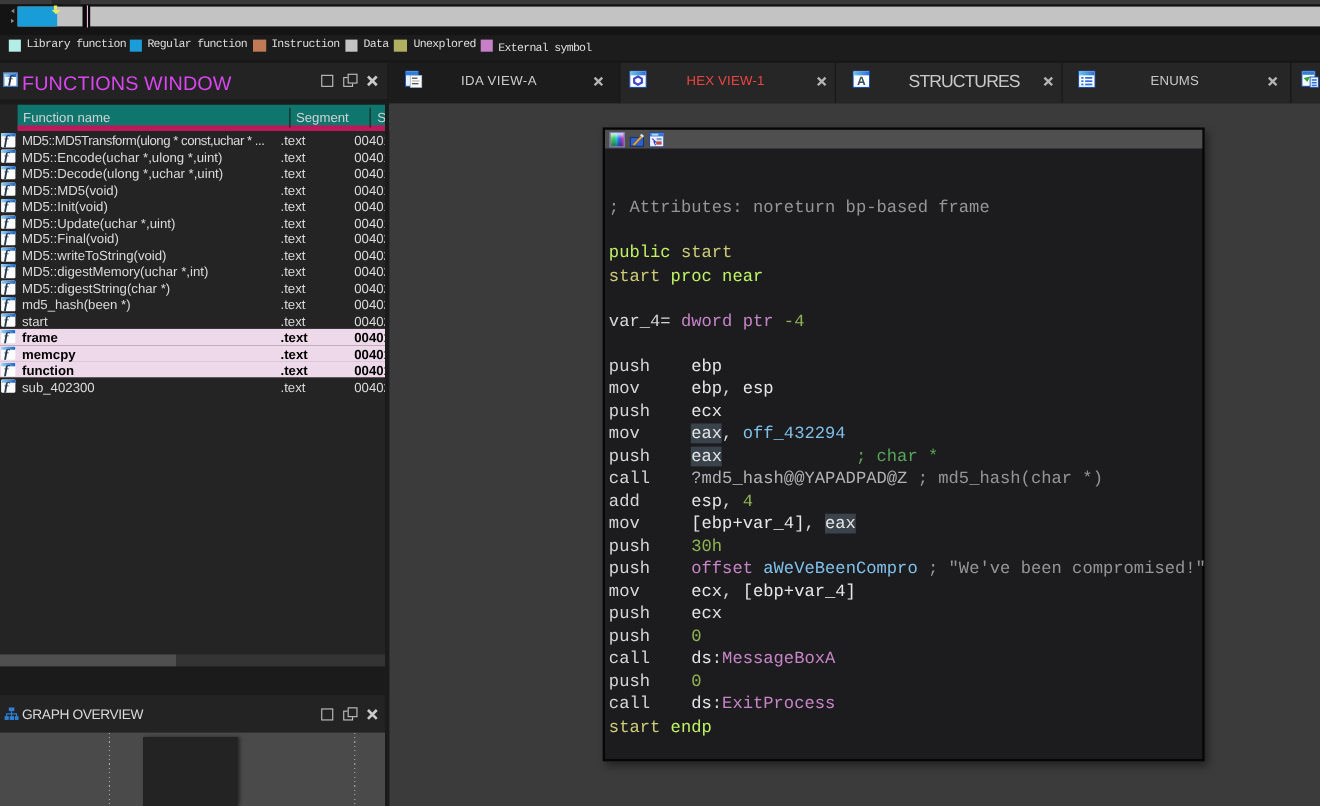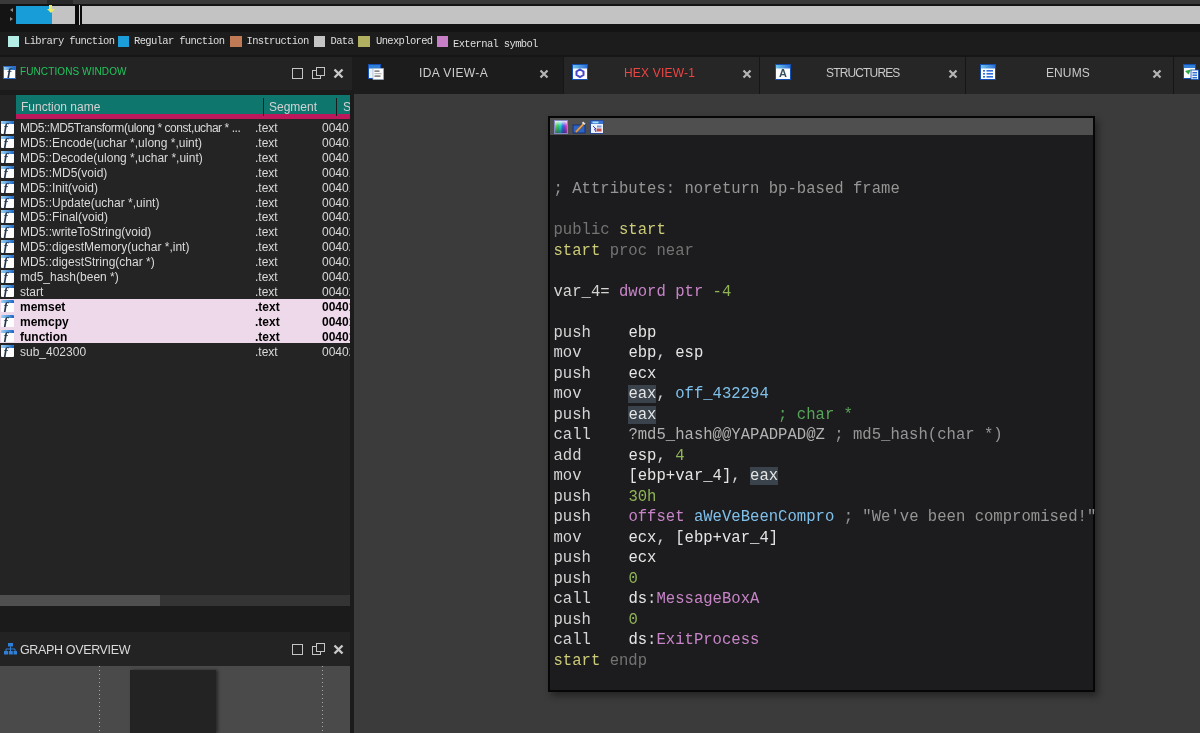--- a/index.html
+++ b/index.html
@@ -21,21 +21,21 @@
 .frow.pink .nm,.frow.pink .seg,.frow.pink .st{color:#000;font-weight:bold}
 .frow.pink .st{left:322px}
 .ficon{position:absolute;left:1px;top:1px;width:13px;height:12.5px;background:#fdfdfd;border-radius:1px;overflow:hidden}
 .ficon:before{content:"";position:absolute;left:0;top:0;right:0;height:3px;background:linear-gradient(90deg,#9fd4f2,#1565c8)}
 .ficon span{position:absolute;left:2.5px;top:-1px;font-family:"Liberation Serif",serif;font-style:italic;font-weight:bold;font-size:13px;color:#25374f}
 
 .code{font-family:"Liberation Mono",monospace;font-size:15.6px;line-height:20.5px;color:#d5d5d5;white-space:pre}
 .c{color:#959595}
 .c2{color:#b2b2b2}
 .gc{color:#58a458}
-.kw{color:#737373}
+.kw{color:#bef264}
 .rg{color:#e5e5e5}
 .nb{color:#7fc0ea}
 .yl{color:#cbcb78}
 .pk{color:#c784c7}
 .nu{color:#90b455}
 .hl{background:#3a424c}
 </style></head>
 <body>
 
 <div class="abs" style="left:0;top:0;width:1200px;height:4px;background:#3a3a3a"></div>
@@ -69,21 +69,21 @@
     <span class="abs" style="left:453px;top:6px">External symbol</span>
 </div>
 
 <div class="abs" style="left:0;top:55px;width:1200px;height:35px;background:#161616"></div>
 <div class="abs" style="left:0;top:57px;width:352px;height:33px;background:#232323"></div>
 
 <div class="abs" style="left:3px;top:66px;width:13px;height:13px;background:#fdfdfd;border:1px solid #2d6cc8;overflow:hidden">
   <div style="height:3px;background:linear-gradient(90deg,#9fd4f2,#1565c8)"></div>
   <span style="position:absolute;left:3px;top:-2px;font-family:'Liberation Serif',serif;font-style:italic;font-weight:bold;font-size:13px;color:#25374f">f</span>
 </div>
-<div class="abs" style="left:20px;top:66px;font-size:10px;letter-spacing:0.1px;color:#22c55e">FUNCTIONS WINDOW</div>
+<div class="abs" style="left:20px;top:66px;font-size:18px;letter-spacing:0.1px;color:#d946ef">FUNCTIONS WINDOW</div>
 <div class="abs wbtn-sq" style="left:292px;top:68px"></div>
 <div class="abs wbtn-casc" style="left:312px;top:67px">
     <div class="b"></div>
     <div class="f"></div>
   </div>
 <svg class="abs" style="left:332.5px;top:68px" width="11" height="11">
     <path d="M1.5 1.5 L9.5 9.5 M9.5 1.5 L1.5 9.5" stroke="#c9c9c9" stroke-width="2.4"></path>
   </svg>
 
 <div class="abs" style="left:352px;top:57px;width:848px;height:36.5px;background:#262626"></div>
@@ -126,21 +126,21 @@
   <rect x="0.5" y="0.5" width="15" height="15" fill="#fdfdfd" stroke="#1450b4"></rect>
   <rect x="1" y="1" width="14" height="3.5" fill="url(#st)"></rect>
   <defs>
       <linearGradient id="st" x1="0" y1="0" x2="1" y2="0">
         <stop offset="0" stop-color="#6cc4e8"></stop>
         <stop offset="1" stop-color="#2f6fd6"></stop>
       </linearGradient>
     </defs>
   <text x="8" y="13" text-anchor="middle" font-family="Liberation Sans" font-weight="bold" font-size="11" fill="#38505e">A</text>
 </svg>
-<div class="abs" style="left:826px;top:66px;font-size:12px;letter-spacing:-0.85px;color:#c9c9c9">STRUCTURES</div>
+<div class="abs" style="left:826px;top:66px;font-size:16px;letter-spacing:-0.85px;color:#c9c9c9">STRUCTURES</div>
 <svg class="abs" style="left:948px;top:68.5px" width="10" height="10">
     <path d="M1.5 1.5 L8.5 8.5 M8.5 1.5 L1.5 8.5" stroke="#b4b4b4" stroke-width="2.2"></path>
   </svg>
 
 <svg class="ticon" style="left:980px" viewBox="0 0 16 16">
   <rect x="0.5" y="0.5" width="15" height="15" fill="#fdfdfd" stroke="#1450b4"></rect>
   <rect x="1" y="1" width="14" height="3.5" fill="url(#en)"></rect>
   <defs>
       <linearGradient id="en" x1="0" y1="0" x2="1" y2="0">
         <stop offset="0" stop-color="#6cc4e8"></stop>
@@ -273,21 +273,21 @@
         <span>f</span>
       </div>
       <span class="nm">start</span>
       <span class="seg">.text</span>
       <span class="st">00402</span>
     </div>
 <div class="frow pink" style="top:178.8px">
       <div class="ficon">
         <span>f</span>
       </div>
-      <span class="nm">memset</span>
+      <span class="nm">frame</span>
       <span class="seg">.text</span>
       <span class="st">00401</span>
     </div>
 <div class="frow pink" style="top:193.7px">
       <div class="ficon">
         <span>f</span>
       </div>
       <span class="nm">memcpy</span>
       <span class="seg">.text</span>
       <span class="st">00401</span>

